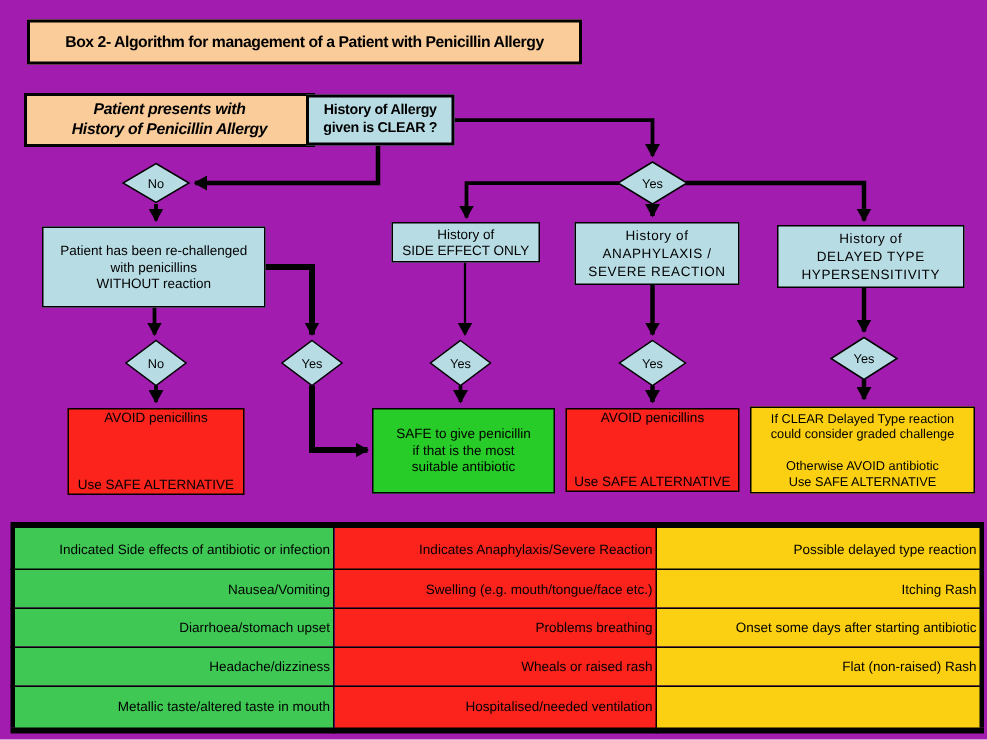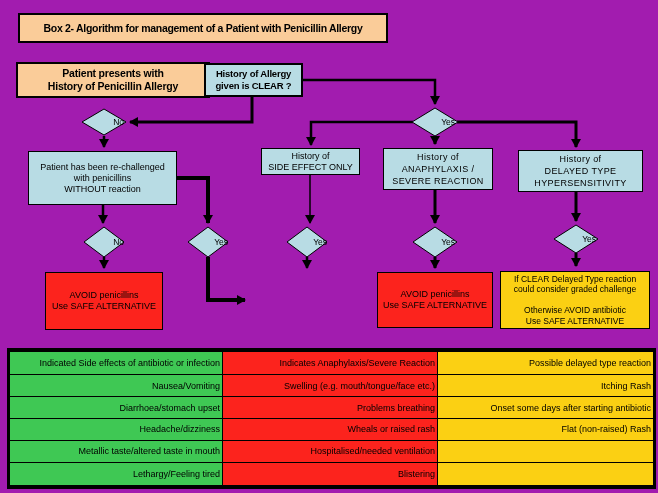--- a/index.html
+++ b/index.html
@@ -6,29 +6,29 @@
   body{font-family:"Liberation Sans","DejaVu Sans",sans-serif;color:#000;}
   #stage{position:relative;width:658px;height:493px;background:#a21caf;overflow:hidden;}
   svg.overlay{position:absolute;left:0;top:0;z-index:1;}
   .node{position:absolute;z-index:2;box-sizing:border-box;border:1.5px solid #000;
         display:flex;flex-direction:column;justify-content:center;align-items:center;
         text-align:center;line-height:11px;font-size:9px;}
   .ln{display:block;white-space:nowrap;}
   .ln:empty{height:10px;}
   .peach{background:#FACC99;}
   .blue{background:#B8DCE4;}
-  .red{background:#FC231D;}
+  .red{background:#FC231D;justify-content:space-between;}
   .green{background:#28CC28;}
   .yellow{background:#FBD013;}
   .bold{font-weight:bold;}
-  .dlabel{position:absolute;z-index:2;font-size:8.5px;text-align:right;line-height:14px;}
+  .dlabel{position:absolute;z-index:2;font-size:8.5px;text-align:center;line-height:14px;}
   #title-box{left:18px;top:13px;width:370px;height:30px;border-width:2px;
              font-size:10.5px;letter-spacing:-0.3px;}
   #patient-box{left:16px;top:62px;width:194px;height:36px;border-width:2px;
-               font-size:10.5px;line-height:13px;letter-spacing:-0.2px;}
+               font-size:10.5px;line-height:13px;letter-spacing:-0.2px;font-style:italic;}
   #clear-box{left:204px;top:63px;width:99px;height:34px;border-width:2px;
              font-size:9.5px;line-height:12px;letter-spacing:-0.2px;text-align:center;}
   #rechallenged-box{left:28px;top:151px;width:149px;height:54px;}
   #side-effect-box{left:261px;top:148px;width:99px;height:27px;}
   #anaphylaxis-box{left:383px;top:148px;width:110px;height:42px;line-height:12px;letter-spacing:0.4px;}
   #delayed-box{left:518px;top:150px;width:125px;height:42px;line-height:12px;letter-spacing:0.4px;}
   #avoid1-box{left:45px;top:272px;width:118px;height:58px;}
   #safe-box{left:248px;top:272px;width:122px;height:57px;}
   #avoid2-box{left:377px;top:272px;width:116px;height:56px;}
   #delayed-outcome-box{left:500px;top:271px;width:150px;height:58px;font-size:8.5px;line-height:10.4px;}
@@ -119,20 +119,25 @@
     <span class="ln">History of</span>
     <span class="ln">DELAYED TYPE</span>
     <span class="ln">HYPERSENSITIVITY</span>
   </div>
 
   <div class="node red" id="avoid1-box">
     <span class="ln">AVOID penicillins</span>
     <span class="ln">Use SAFE ALTERNATIVE</span>
   </div>
 
+  <div class="node green" id="safe-box">
+    <span class="ln">SAFE to give penicillin</span>
+    <span class="ln">if that is the most</span>
+    <span class="ln">suitable antibiotic</span>
+  </div>
 
   <div class="node red" id="avoid2-box">
     <span class="ln">AVOID penicillins</span>
     <span class="ln">Use SAFE ALTERNATIVE</span>
   </div>
 
   <div class="node yellow" id="delayed-outcome-box">
     <span class="ln">If CLEAR Delayed Type reaction</span>
     <span class="ln">could consider graded challenge</span>
     <span class="ln"></span>
@@ -173,21 +178,16 @@
       <tr>
         <td class="c-green">Headache/dizziness</td>
         <td class="c-red">Wheals or raised rash</td>
         <td class="c-yellow">Flat (non-raised) Rash</td>
       </tr>
       <tr>
         <td class="c-green">Metallic taste/altered taste in mouth</td>
         <td class="c-red">Hospitalised/needed ventilation</td>
         <td class="c-yellow"></td>
       </tr>
-      <tr>
-        <td class="c-green">Lethargy/Feeling tired</td>
-        <td class="c-red">Blistering</td>
-        <td class="c-yellow"></td>
-      </tr>
     </tbody>
   </table>
 
 </div>
 
 </body></html>

